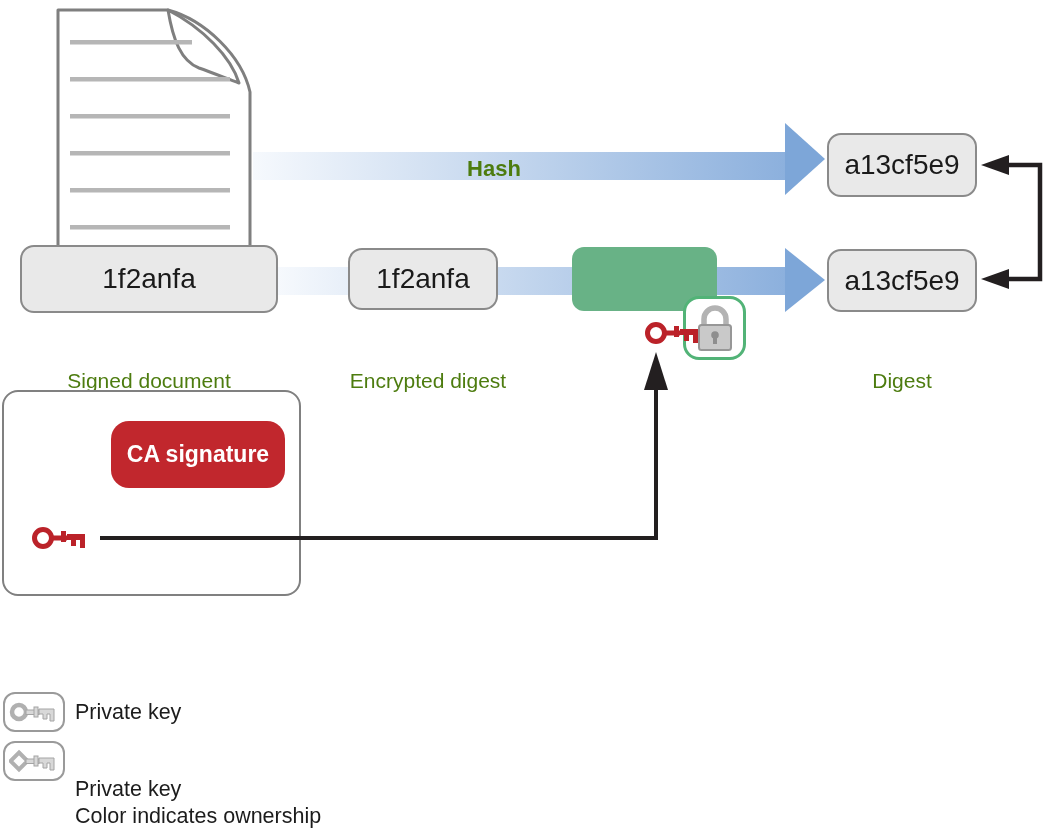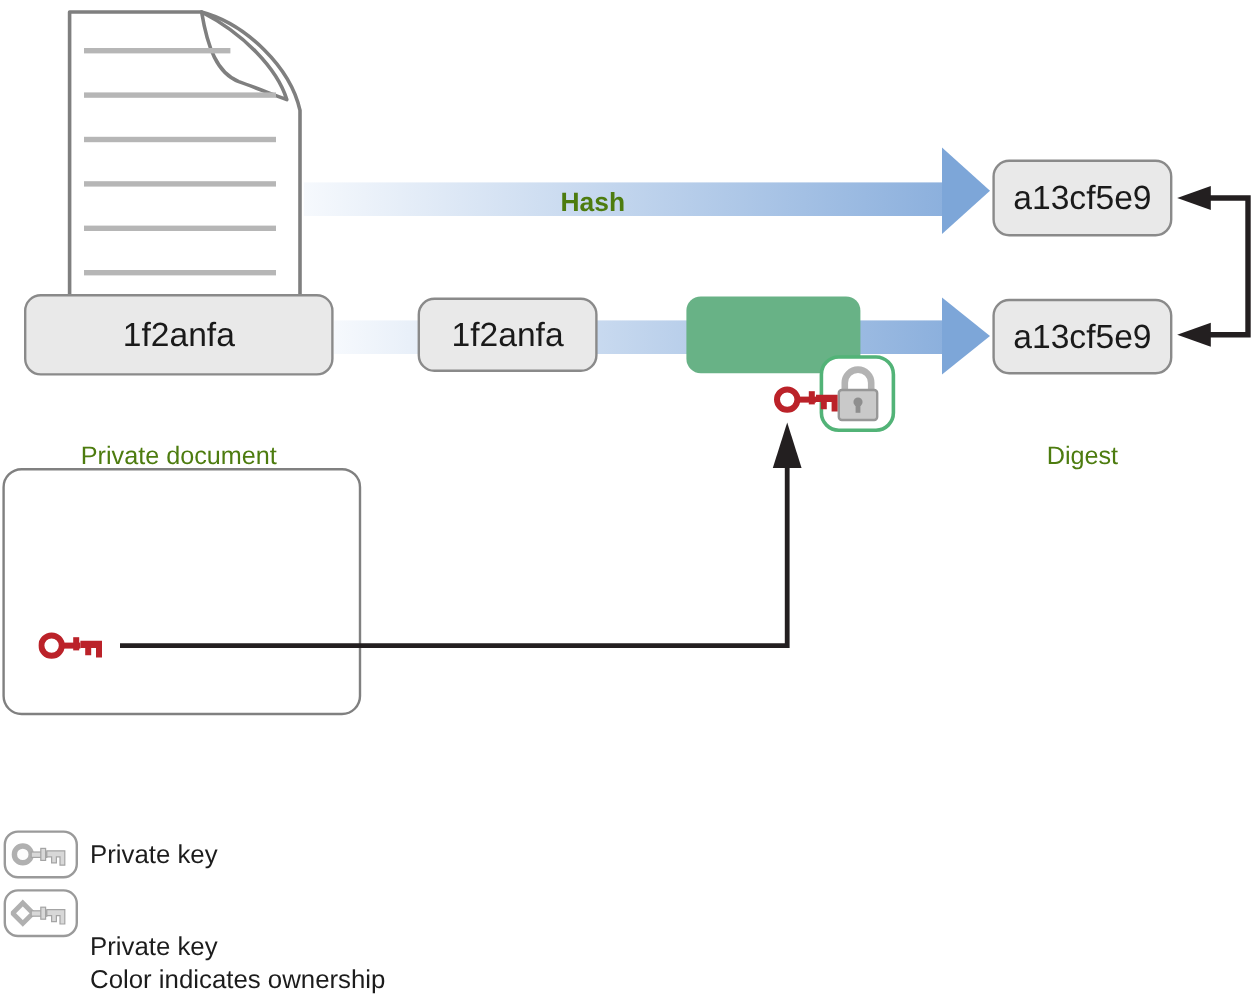--- a/index.html
+++ b/index.html
@@ -81,45 +81,49 @@
       <rect x="20" y="108" width="160" height="4.5"></rect>
       <rect x="20" y="145" width="160" height="4.5"></rect>
       <rect x="20" y="182" width="160" height="4.5"></rect>
       <rect x="20" y="219" width="160" height="4.5"></rect>
     </g>
   </svg>
 
   <div class="codebox" style="left:20px;top:245px;width:258px;height:68px;">
     <span>1f2anfa</span>
   </div>
-  <div class="lbl" style="left:20px;top:329px;width:258px;">Private document</div>
+  <div class="lbl" style="left:20px;top:329px;width:258px;">Signed document</div>
 
   <div class="lbl hash-lbl" style="left:394px;top:116px;width:200px;">Hash</div>
 
   <div class="codebox" style="left:348px;top:248px;width:150px;height:62px;">
     <span>1f2anfa</span>
   </div>
+  <div class="lbl" style="left:328px;top:329px;width:200px;">Encrypted digest</div>
 
   <div class="greenbox"></div>
 
   <div class="codebox" style="left:827px;top:133px;width:150px;height:64px;">
     <span>a13cf5e9</span>
   </div>
   <div class="codebox" style="left:827px;top:249px;width:150px;height:63px;">
     <span>a13cf5e9</span>
   </div>
   <div class="lbl" style="left:827px;top:329px;width:150px;">Digest</div>
 
   <svg class="abs" style="left:975px;top:145px;" width="69" height="155" viewBox="0 0 69 155">
     <polyline points="30,20 65,20 65,134 30,134" fill="none" stroke="#231f20" stroke-width="4.5"></polyline>
     <polygon points="6,20 34,10 34,30" fill="#231f20"></polygon>
     <polygon points="6,134 34,124 34,144" fill="#231f20"></polygon>
   </svg>
 
   <div class="certbox"></div>
+  <div class="ca-seal">
+    <span>CA signature</span>
+  </div>
 
   <svg class="abs" style="left:32px;top:518px;" width="60" height="40" viewBox="0 0 60 40">
     <circle cx="11" cy="20" r="8.5" fill="none" stroke="#bb2229" stroke-width="5"></circle>
     <rect x="19" y="17.5" width="16" height="5" fill="#bb2229"></rect>
     <rect x="29" y="13" width="5" height="11" fill="#bb2229"></rect>
     <path d="M35 16 L53 16 L53 30 L48 30 L48 22 L44 22 L44 28 L39 28 L39 22 L35 22 Z" fill="#bb2229"></path>
   </svg>
 
   <svg class="abs" style="left:95px;top:348px;" width="580" height="196" viewBox="0 0 580 196">
     <polyline points="5,190 561,190 561,40" fill="none" stroke="#231f20" stroke-width="4"></polyline>

